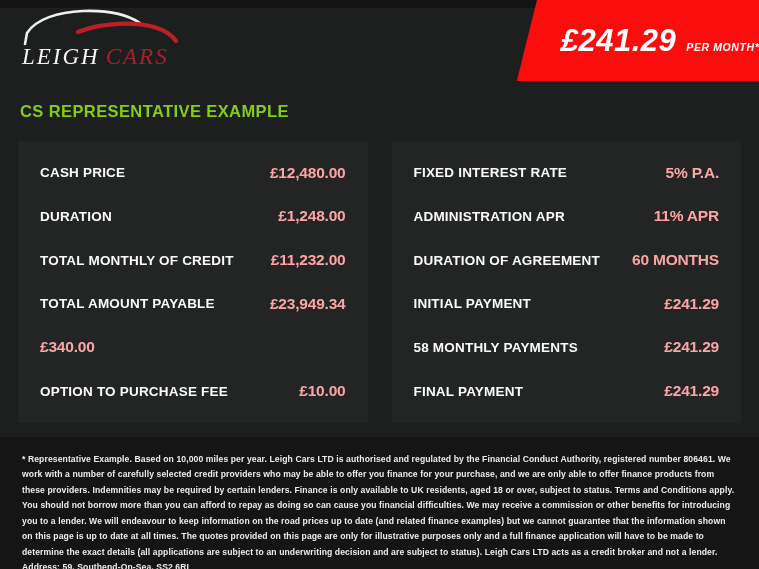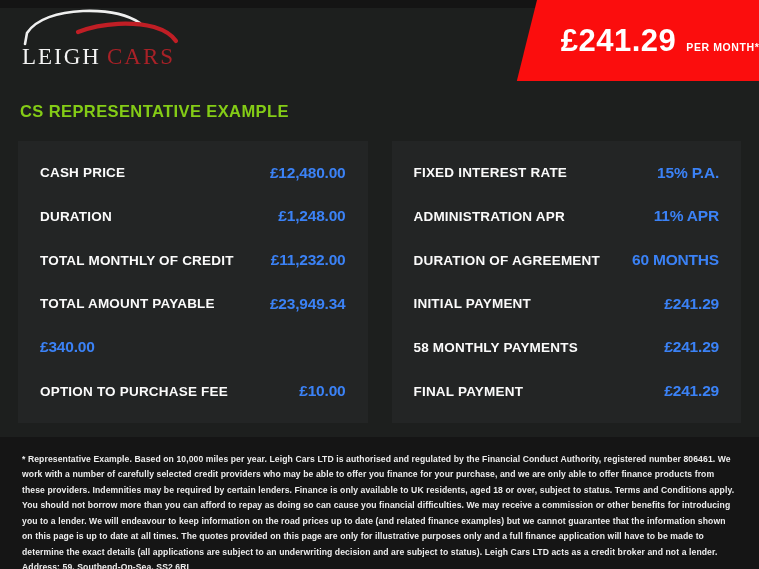--- a/index.html
+++ b/index.html
@@ -8,20 +8,21 @@
     width:759px;height:569px;
     background:#1d1f1e;
     overflow:hidden;
     font-family:"Liberation Sans", sans-serif;
   }
   
   .header{
     position:relative;
     height:81px;
     overflow:hidden;
+    font-style:italic;
   }
   .header-topstrip{
     position:absolute;top:0;left:0;right:0;height:8px;
     background:#141414;
   }
   .logo{
     position:absolute;top:8px;left:20px;
     width:160px;height:62px;
   }
   .logo svg{display:block;}
@@ -69,21 +70,21 @@
     box-sizing:border-box;
     display:flex;flex-direction:column;justify-content:space-around;
   }
   .frow{
     display:flex;align-items:center;justify-content:space-between;
   }
   .frow .lbl{
     color:#fbfbfb;font-size:13.5px;font-weight:700;letter-spacing:0.2px;
   }
   .frow .val{
-    color:#3b82f6;font-size:15.5px;font-weight:700;letter-spacing:-0.2px;
+    color:#fca5a5;font-size:15.5px;font-weight:700;letter-spacing:-0.2px;
   }
   
   .footer{
     position:absolute;left:0;right:0;bottom:0;top:437px;
     background:#151515;
     padding:15px 22px 4px 22px;
     box-sizing:border-box;
   }
   .footer p{
     margin:0;
@@ -145,21 +146,21 @@
       </div>
       <div class="frow">
         <span class="lbl">OPTION TO PURCHASE FEE</span>
         <span class="val">£10.00</span>
       </div>
     </div>
 
     <div class="panel">
       <div class="frow">
         <span class="lbl">FIXED INTEREST RATE</span>
-        <span class="val">15% P.A.</span>
+        <span class="val">5% P.A.</span>
       </div>
       <div class="frow">
         <span class="lbl">ADMINISTRATION APR</span>
         <span class="val">11% APR</span>
       </div>
       <div class="frow">
         <span class="lbl">DURATION OF AGREEMENT</span>
         <span class="val">60 MONTHS</span>
       </div>
       <div class="frow">

